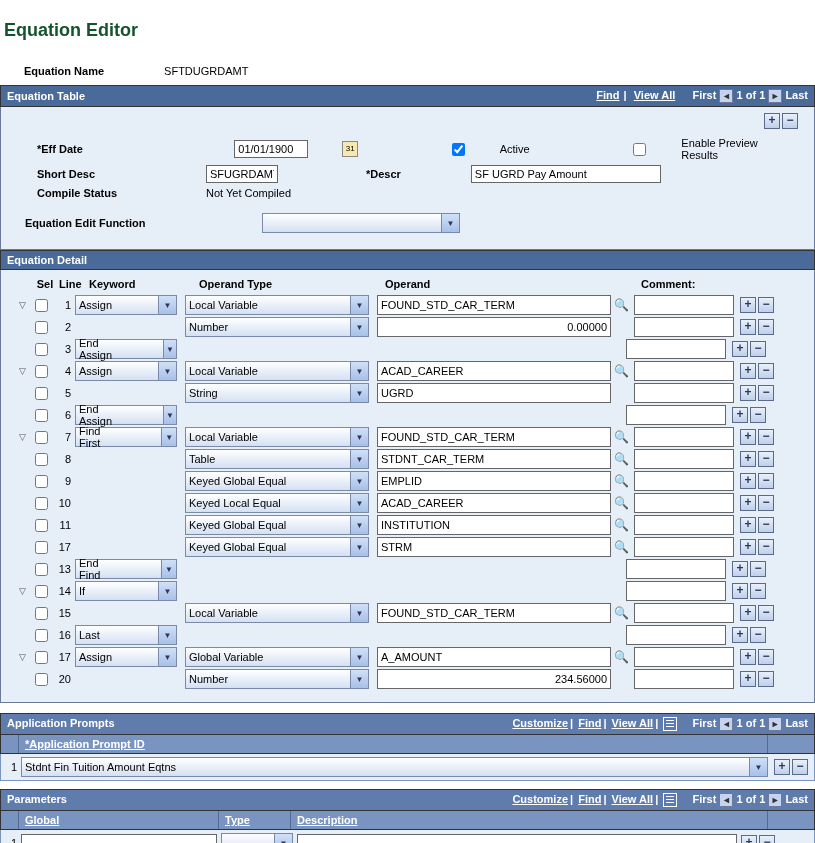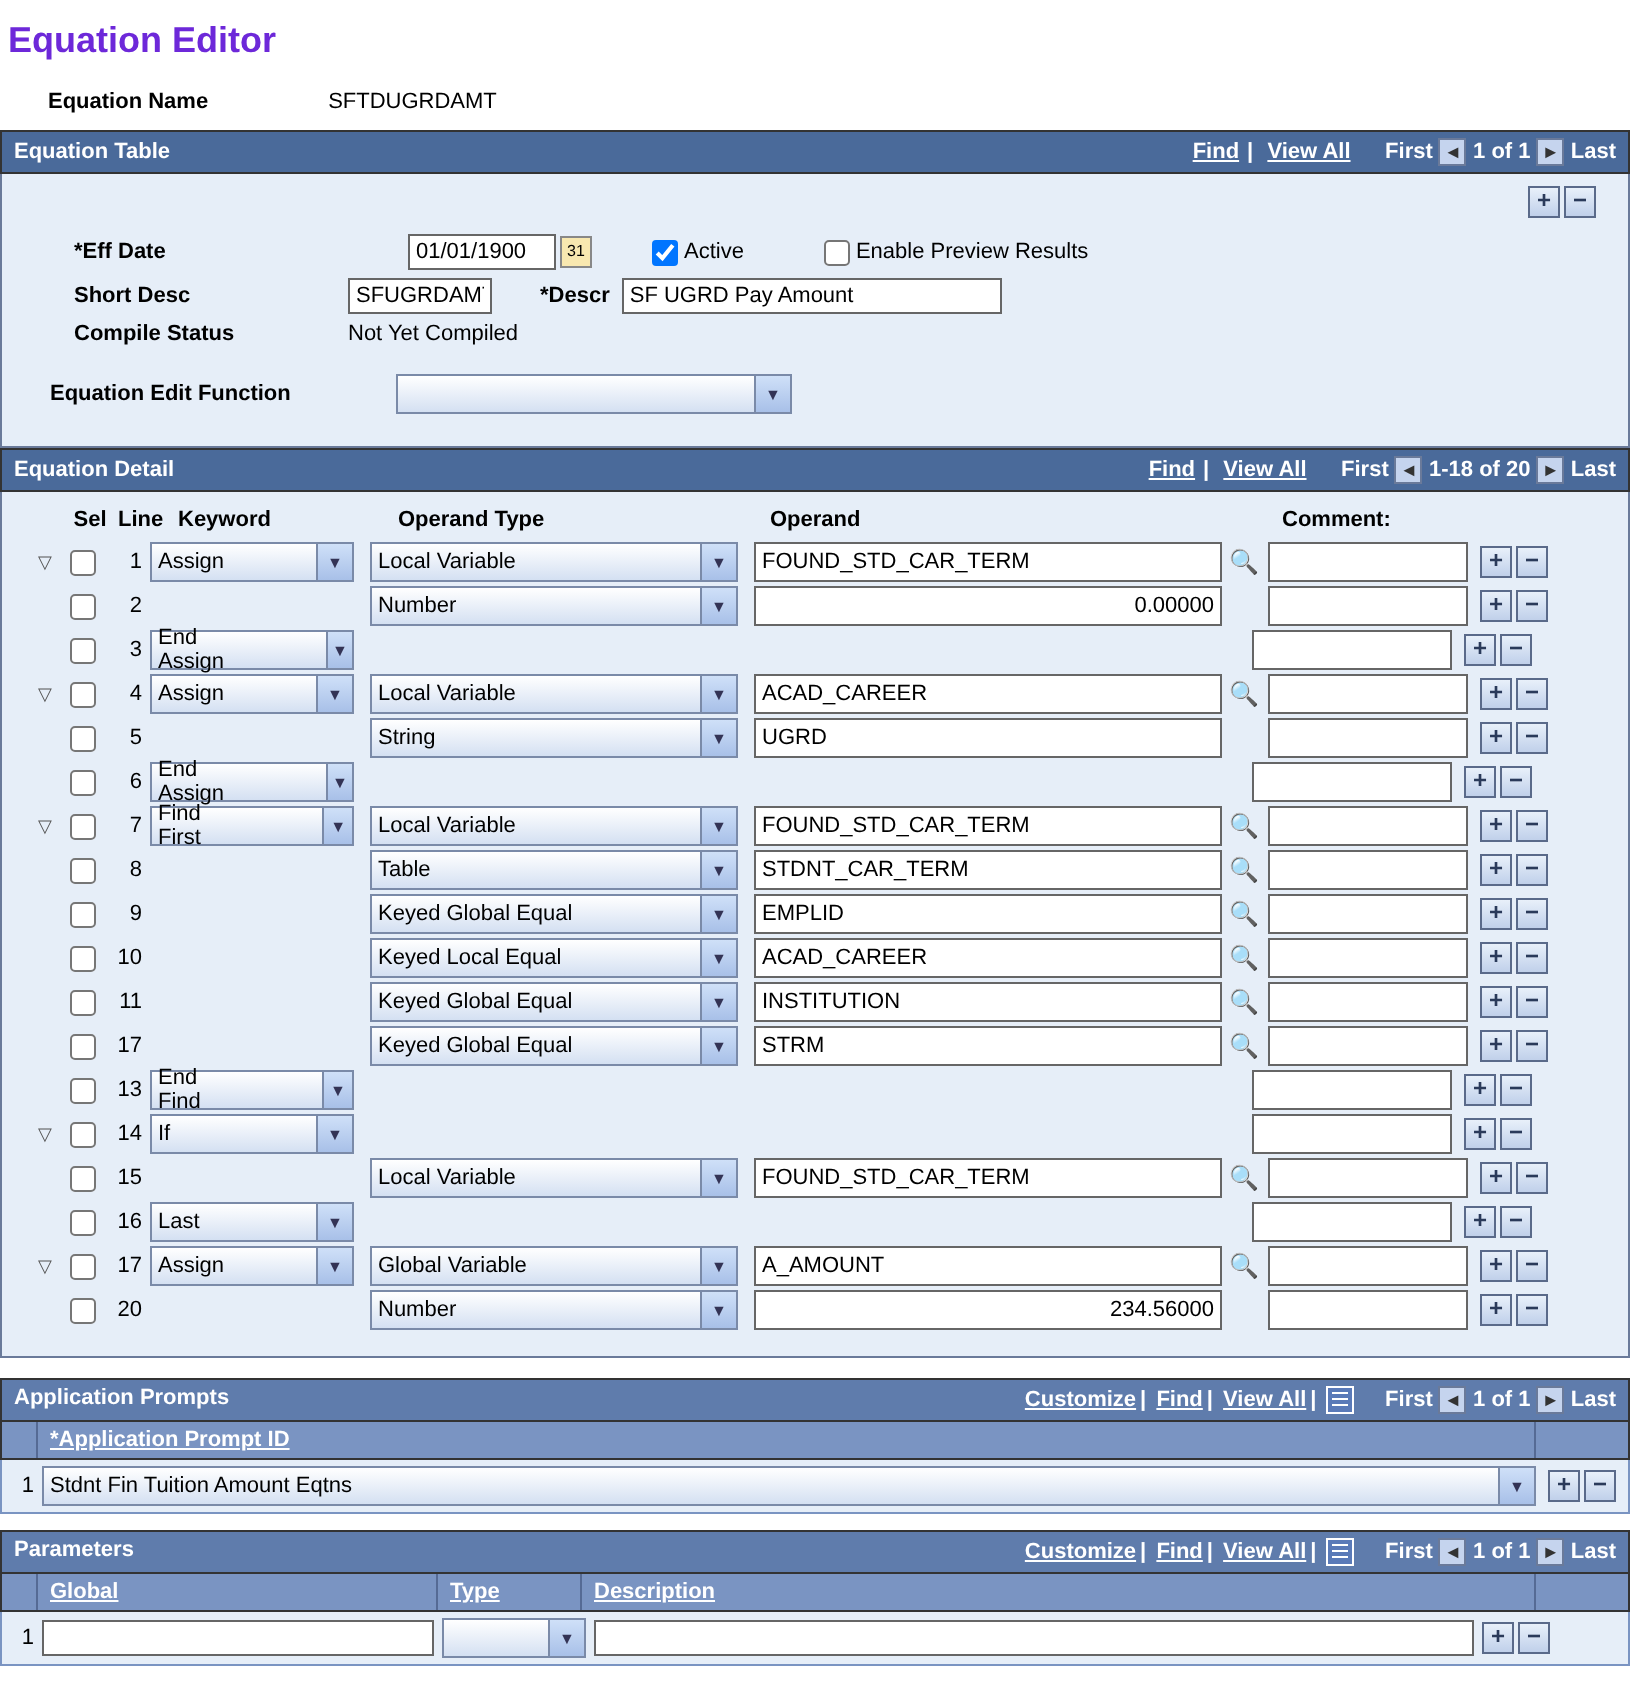--- a/index.html
+++ b/index.html
@@ -1,25 +1,25 @@
 <!DOCTYPE html>
 <html><head>
 <meta charset="utf-8">
 <style>
 * { box-sizing: border-box; margin: 0; padding: 0; }
 body { font-family: Arial, sans-serif; font-size: 11px; background: #fff; width: 815px; }
-.page-title { color: #6d28d9; font-size: 18px; font-weight: bold; padding: 10px 4px; }
+.page-title { color: #14532d; font-size: 18px; font-weight: bold; padding: 20px 4px; }
 .eq-name-row { padding: 4px 8px 8px 24px; display: flex; gap: 60px; }
 .eq-name-row .lbl { font-weight: bold; }
 .section-bar { background: #4a6a9a; color: #fff; font-weight: bold; padding: 3px 6px; display: flex; justify-content: space-between; align-items: center; border: 1px solid #333; }
 .section-bar .links a { color: #fff; text-decoration: underline; margin: 0 2px; cursor: pointer; }
 .section-bar .links span.sep { color: #fff; margin: 0 2px; }
 .nav-arrow { display: inline-block; width: 14px; height: 14px; background: #c5d4ee; border: 1px solid #6a7a9a; text-align: center; line-height: 12px; font-size: 9px; color: #333; cursor: pointer; vertical-align: middle; }
 .body-pane { background: #e6eef8; border: 1px solid #6a7a9a; border-top: none; padding: 6px 8px 12px 8px; }
-.row { display: flex; align-items: center; margin: 4px 0; }
+.row { display: flex; align-items: center; margin: 4px 0; gap: 32px; }
 .lbl-col { width: 165px; font-weight: bold; padding-left: 28px; }
 .input-txt { border: 1px solid #666; background: #fff; padding: 1px 3px; font-size: 11px; height: 18px; }
 .date-inp { width: 74px; margin-left: 30px; }
 .cal-icon { display: inline-block; width: 16px; height: 16px; border: 1px solid #888; background: #f8e8b0; font-size: 8px; text-align: center; line-height: 14px; margin-left: 2px; vertical-align: middle; cursor: pointer; }
 .chk { width: 13px; height: 13px; vertical-align: middle; }
 .chk-lbl { margin-left: 3px; margin-right: 10px; }
 .sd-inp { width: 72px; }
 .descr-inp { width: 190px; }
 .dropdown { border: 1px solid #7a8aa8; background: linear-gradient(#fff,#d4e0f2); height: 20px; display: flex; align-items: center; justify-content: space-between; padding: 0 0 0 3px; cursor: pointer; }
 .dropdown .dd-arrow { width: 18px; height: 18px; background: linear-gradient(#cfe0f8,#a8c0e8); border-left: 1px solid #7a8aa8; display: flex; align-items: center; justify-content: center; font-size: 8px; color: #335; }
@@ -114,30 +114,20 @@
     <span style="width:24px"></span>
     <div class="dropdown edit-fn-dd">
       <span></span>
       <span class="dd-arrow">▼</span>
     </div>
   </div>
 </div>
 
 <div class="section-bar">
   <span>Equation Detail</span>
-  <span class="links">
-    <a>Find</a><span class="sep">|</span>
-    <a>View All</a>
-    &nbsp;&nbsp;&nbsp;
-    <span>First</span>
-    <span class="nav-arrow">◄</span>
-    <span>1-18 of 20</span>
-    <span class="nav-arrow">►</span>
-    <span>Last</span>
-  </span>
 </div>
 <div class="body-pane">
   <div class="detail-hdr">
     <span style="width:12px"></span>
     <span class="col-sel">Sel</span>
     <span class="col-line">Line</span>
     <span class="col-kw">Keyword</span>
     <span class="col-ot">Operand Type</span>
     <span class="col-opd">Operand</span>
     <span class="col-cmt">Comment:</span>

